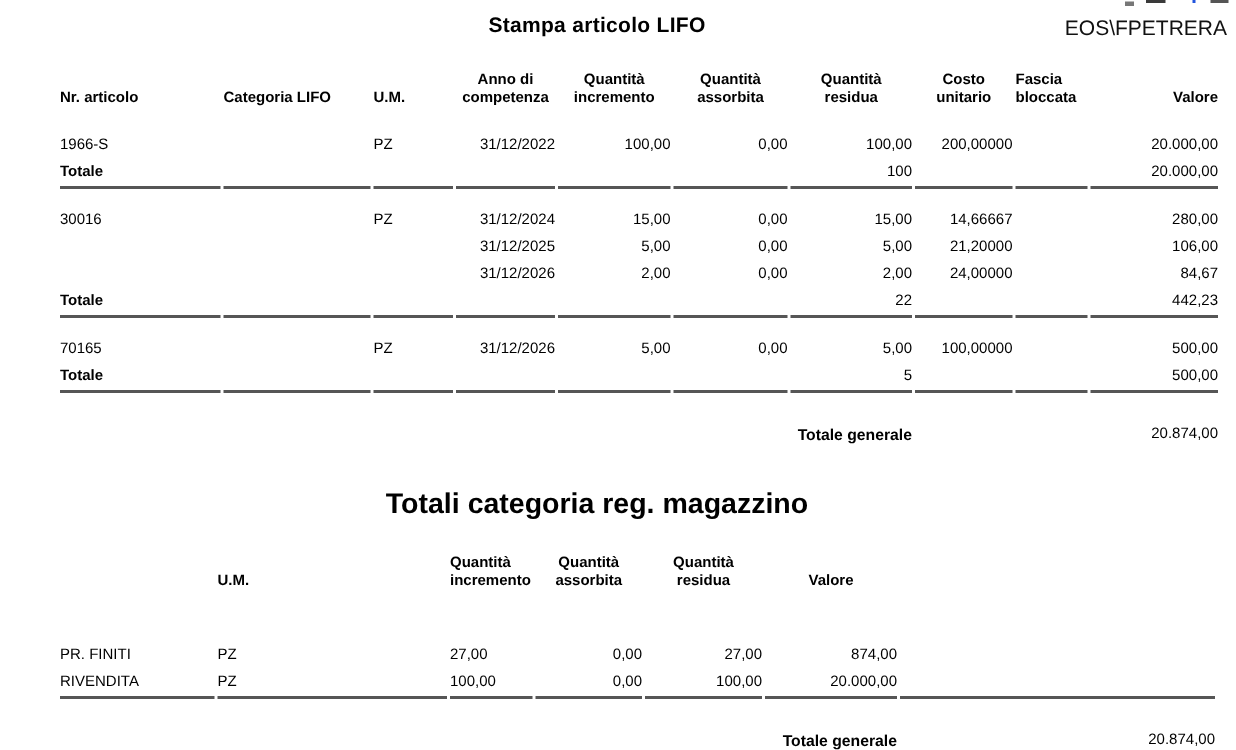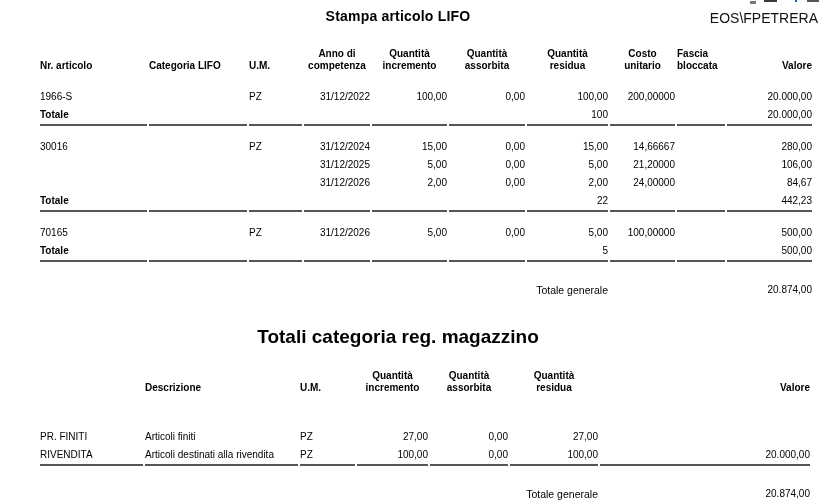--- a/index.html
+++ b/index.html
@@ -28,21 +28,21 @@
   .t2 > :nth-child(4),.t2 > :nth-child(5),.t2 > :nth-child(6),.t2 > :nth-child(7){text-align:right}
   
   .header-row.t1 > :nth-child(4),.header-row.t1 > :nth-child(5),.header-row.t1 > :nth-child(6),
   .header-row.t1 > :nth-child(7),.header-row.t1 > :nth-child(8){text-align:center}
   .header-row.t2 > :nth-child(4),.header-row.t2 > :nth-child(5),.header-row.t2 > :nth-child(6){text-align:center}
   
   .row-sep{height:14px;align-items:start}
   .row-sep > div{border-top:2px solid var(--line,#565656);height:0}
   .row-totale > [data-field="nr"],.row-totale > [data-field="cat"]{font-weight:700}
   .row-grand{height:20px;align-items:end;padding-top:2px}
-  .row-grand > [data-field="qres"]{font-weight:400;font-size:10.5px}
+  .row-grand > [data-field="qres"]{font-weight:700;font-size:10.5px}
   
   .artifact{position:absolute;top:0}
 </style>
 </head>
 <body>
 
 <div class="artifact" style="left:750px;top:1px;width:6px;height:3px;background:#777"></div>
 <div class="artifact" style="left:764px;width:13px;height:2px;background:#3a3a3a"></div>
 <div class="artifact" style="left:795px;width:2px;height:2px;background:#2255dd"></div>
 <div class="artifact" style="left:807px;width:12px;height:2px;background:#555"></div>
@@ -216,43 +216,41 @@
         <div data-field="valore">20.874,00</div>
       </div>
     </div>
 </div>
 
 <div class="report-title" id="title2">Totali categoria reg. magazzino</div>
 
 <div class="tbl" id="tbl2">
   <div class="grid t2 header-row">
     <div></div>
-    <div>Descrizione</div>
     <div>U.M.</div>
     <div>Quantità
 incremento</div>
     <div>Quantità
 assorbita</div>
     <div>Quantità
 residua</div>
     <div>Valore</div>
   </div>
   <div>
 
   <div class="grid t2 row row-data">
         <div data-field="cat">PR. FINITI</div>
-        <div data-field="desc">Articoli finiti</div>
         <div data-field="um">PZ</div>
         <div data-field="qinc">27,00</div>
         <div data-field="qass">0,00</div>
         <div data-field="qres">27,00</div>
+        <div data-field="valore">874,00</div>
       </div>
       <div class="grid t2 row row-data">
         <div data-field="cat">RIVENDITA</div>
-        <div data-field="desc">Articoli destinati alla rivendita</div>
         <div data-field="um">PZ</div>
         <div data-field="qinc">100,00</div>
         <div data-field="qass">0,00</div>
         <div data-field="qres">100,00</div>
         <div data-field="valore">20.000,00</div>
       </div>
       <div class="grid t2 row row-sep">
         <div data-field="cat"></div>
         <div data-field="desc"></div>
         <div data-field="um"></div>

